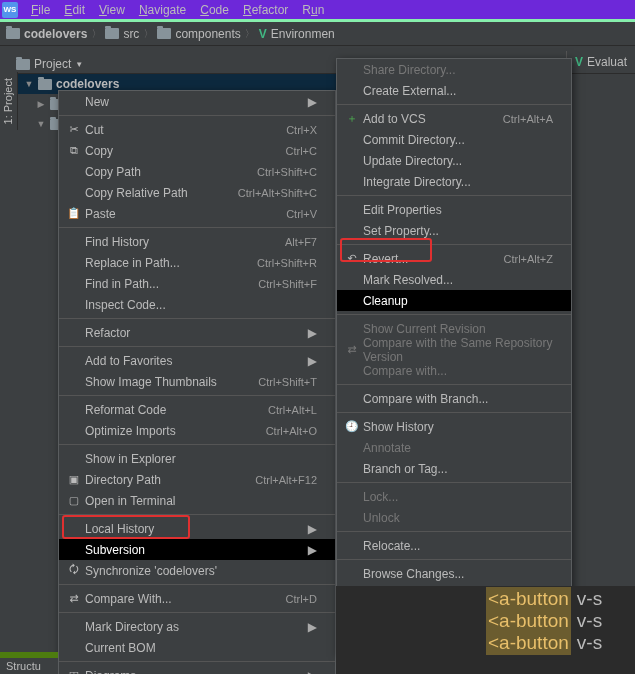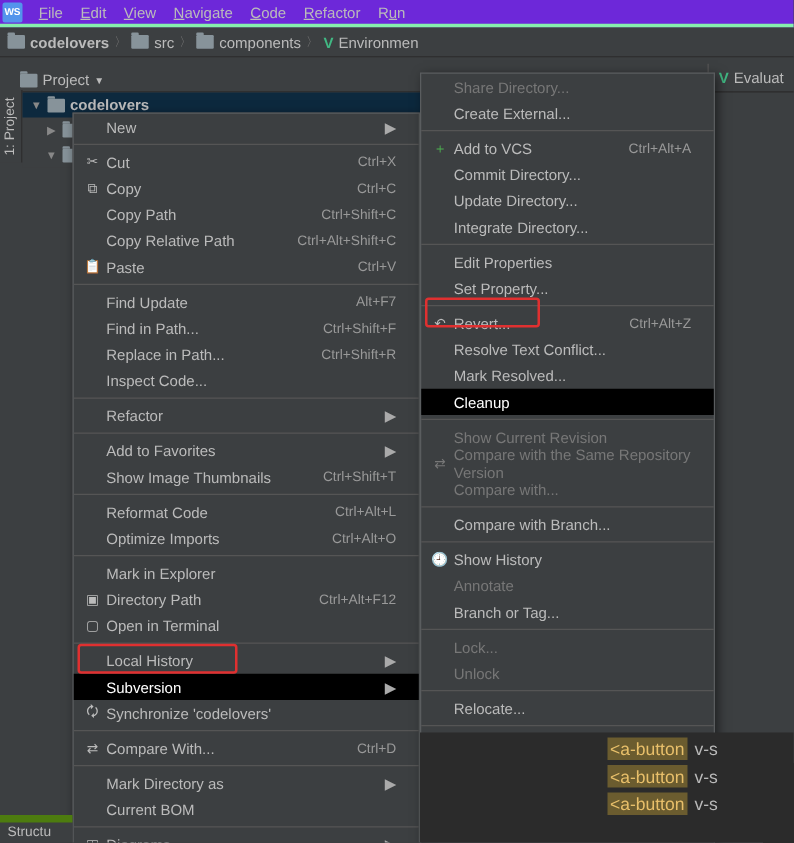--- a/index.html
+++ b/index.html
@@ -28,21 +28,21 @@
   .menu-item.hover { background:#000000; color:#fff; }
   .menu-item .mi-icon { width:18px; display:flex; align-items:center; justify-content:center; font-size:11px;}
   .menu-item .mi-label { flex:1; padding-left:2px;}
   .menu-item .mi-short { color:#999; font-size:11px; padding-left:20px;}
   .menu-item .mi-sub { width:10px; text-align:right; color:#aaa;}
   .menu-item.disabled { color:#777; }
   .menu-sep { height:1px; background:#555; margin:3px 0;}
   .red-box { position:absolute; border:2px solid #e03030; border-radius:3px; pointer-events:none; z-index:100; }
   #cm1 { left:58px; top:90px; width:278px; }
   #cm2 { left:336px; top:16px; width:236px;margin-top:42px; }
-  .code-bg { position:absolute; left:336px; top:586px; right:0; bottom:0; background:#2b2b2b; font-family:Consolas,monospace; font-size:14px; padding:2px 0 0 150px; }
+  .code-bg { position:absolute; left:336px; top:586px; right:0; bottom:0; background:#2b2b2b; font-family:Consolas,monospace; font-size:19px; padding:2px 0 0 150px; }
   .code-line { height:22px; display:flex; align-items:center; }
   .tag { background:#6b5c2f; color:#e8bf6a; padding:1px 2px;}
   .attr { color:#bababa; margin-left:6px;}
   .structure-bar { position:absolute; left:0; bottom:0; width:58px; height:22px; background:#3c3f41; border-top:6px solid #4d7c0f; display:flex; align-items:center; padding-left:6px; font-size:11px;}
 </style>
 </head>
 <body>
 
 <div class="menubar">
   <div class="ws-logo">WS</div>
@@ -143,35 +143,35 @@
       <span class="mi-short">Ctrl+Alt+Shift+C</span>
     </div>
   <div class="menu-item">
       <span class="mi-icon">📋</span>
       <span class="mi-label">Paste</span>
       <span class="mi-short">Ctrl+V</span>
     </div>
   <div class="menu-sep"></div>
   <div class="menu-item">
       <span class="mi-icon"></span>
-      <span class="mi-label">Find Update</span>
+      <span class="mi-label">Find History</span>
       <span class="mi-short">Alt+F7</span>
+    </div>
+  <div class="menu-item">
+      <span class="mi-icon"></span>
+      <span class="mi-label">Replace in Path...</span>
+      <span class="mi-short">Ctrl+Shift+R</span>
     </div>
   <div class="menu-item">
       <span class="mi-icon"></span>
       <span class="mi-label">Find in Path...</span>
       <span class="mi-short">Ctrl+Shift+F</span>
     </div>
   <div class="menu-item">
       <span class="mi-icon"></span>
-      <span class="mi-label">Replace in Path...</span>
-      <span class="mi-short">Ctrl+Shift+R</span>
-    </div>
-  <div class="menu-item">
-      <span class="mi-icon"></span>
       <span class="mi-label">Inspect Code...</span>
     </div>
   <div class="menu-sep"></div>
   <div class="menu-item">
       <span class="mi-icon"></span>
       <span class="mi-label">Refactor</span>
       <span class="mi-sub">▶</span>
     </div>
   <div class="menu-sep"></div>
   <div class="menu-item">
@@ -191,21 +191,21 @@
       <span class="mi-short">Ctrl+Alt+L</span>
     </div>
   <div class="menu-item">
       <span class="mi-icon"></span>
       <span class="mi-label">Optimize Imports</span>
       <span class="mi-short">Ctrl+Alt+O</span>
     </div>
   <div class="menu-sep"></div>
   <div class="menu-item">
       <span class="mi-icon"></span>
-      <span class="mi-label">Mark in Explorer</span>
+      <span class="mi-label">Show in Explorer</span>
     </div>
   <div class="menu-item">
       <span class="mi-icon">▣</span>
       <span class="mi-label">Directory Path</span>
       <span class="mi-short">Ctrl+Alt+F12</span>
     </div>
   <div class="menu-item">
       <span class="mi-icon">▢</span>
       <span class="mi-label">Open in Terminal</span>
     </div>
@@ -283,24 +283,20 @@
     </div>
   <div class="menu-item">
       <span class="mi-icon"></span>
       <span class="mi-label">Set Property...</span>
     </div>
   <div class="menu-sep"></div>
   <div class="menu-item">
       <span class="mi-icon">↶</span>
       <span class="mi-label">Revert...</span>
       <span class="mi-short">Ctrl+Alt+Z</span>
-    </div>
-  <div class="menu-item">
-      <span class="mi-icon"></span>
-      <span class="mi-label">Resolve Text Conflict...</span>
     </div>
   <div class="menu-item">
       <span class="mi-icon"></span>
       <span class="mi-label">Mark Resolved...</span>
     </div>
   <div class="menu-item hover">
       <span class="mi-icon"></span>
       <span class="mi-label">Cleanup</span>
     </div>
   <div class="menu-sep"></div>

